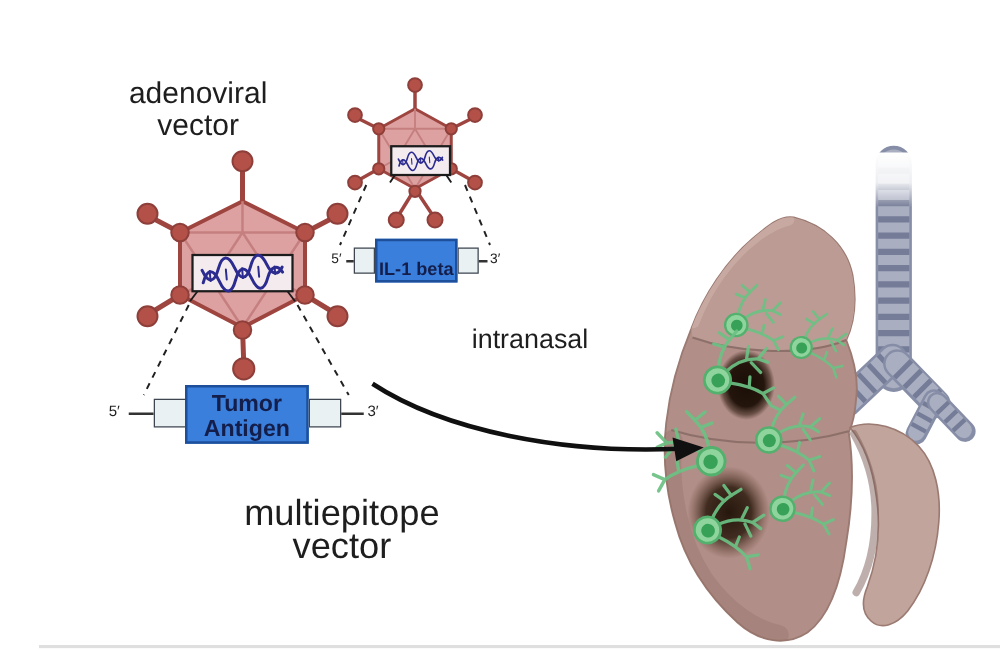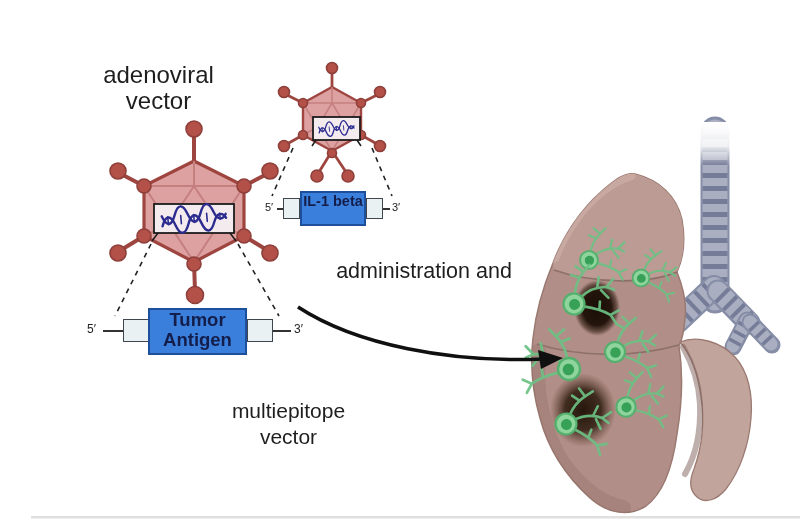--- a/index.html
+++ b/index.html
@@ -43,21 +43,21 @@
   .arrowHead{fill:var(--arrow);}
 
   
   .caption{position:absolute;text-align:center;font-size:24px;line-height:26px;color:var(--text);}
   .caption-mid{position:absolute;text-align:center;font-size:21.5px;line-height:24px;color:var(--text);}
   .caption-mid sub{font-size:13px;vertical-align:-4px;line-height:0;}
   .prime{position:absolute;font-size:12px;color:#222;}
   .linkline{position:absolute;height:2px;background:#333;}
   .flankbox{position:absolute;background:var(--flank-fill);border:1.5px solid var(--flank-border);box-sizing:border-box;}
   .genebox{position:absolute;background:var(--gene-box);border:2px solid var(--gene-box-border);box-sizing:border-box;
-           display:flex;flex-direction:column;align-items:center;justify-content:flex-start;
+           display:flex;flex-direction:column;align-items:center;justify-content:flex-end;
            color:var(--gene-text);font-weight:bold;}
   .genebox .l1,.genebox .l2{line-height:20px;font-size:18.5px;}
   .genebox-small{font-size:14.5px;}
 </style>
 </head>
 <body>
 
 <div id="figure">
 
   <svg id="art" width="800" height="520" viewBox="0 0 800 520">
@@ -216,27 +216,27 @@
     </g>
 
     <rect x="0" y="516" width="800" height="2.5" fill="var(--bottom-border)" opacity="0.85"></rect>
   </svg>
 
   <div class="caption" style="left:40px;top:62px;width:175px;">
     <div>adenoviral</div>
     <div>vector</div>
   </div>
 
-  <div class="caption" style="left:170px;top:398px;width:175px;font-size:21px;">
+  <div class="caption" style="left:155px;top:398px;width:175px;font-size:29px;">
     <div>multiepitope</div>
     <div>vector</div>
   </div>
 
   <div class="caption-mid" style="left:282px;top:259px;width:222px;">
-    <div>administration and</div>
+    <div>intranasal</div>
   </div>
 
   <div>
     <div class="prime" style="left:56px;top:322px;">5′</div>
     <div class="linkline" style="left:72px;top:330px;width:20px;"></div>
     <div class="flankbox" style="left:92px;top:319px;width:26px;height:23px;"></div>
     <div class="genebox" style="left:117px;top:308px;width:99px;height:47px;">
       <div class="l1">Tumor</div>
       <div class="l2">Antigen</div>
     </div>

